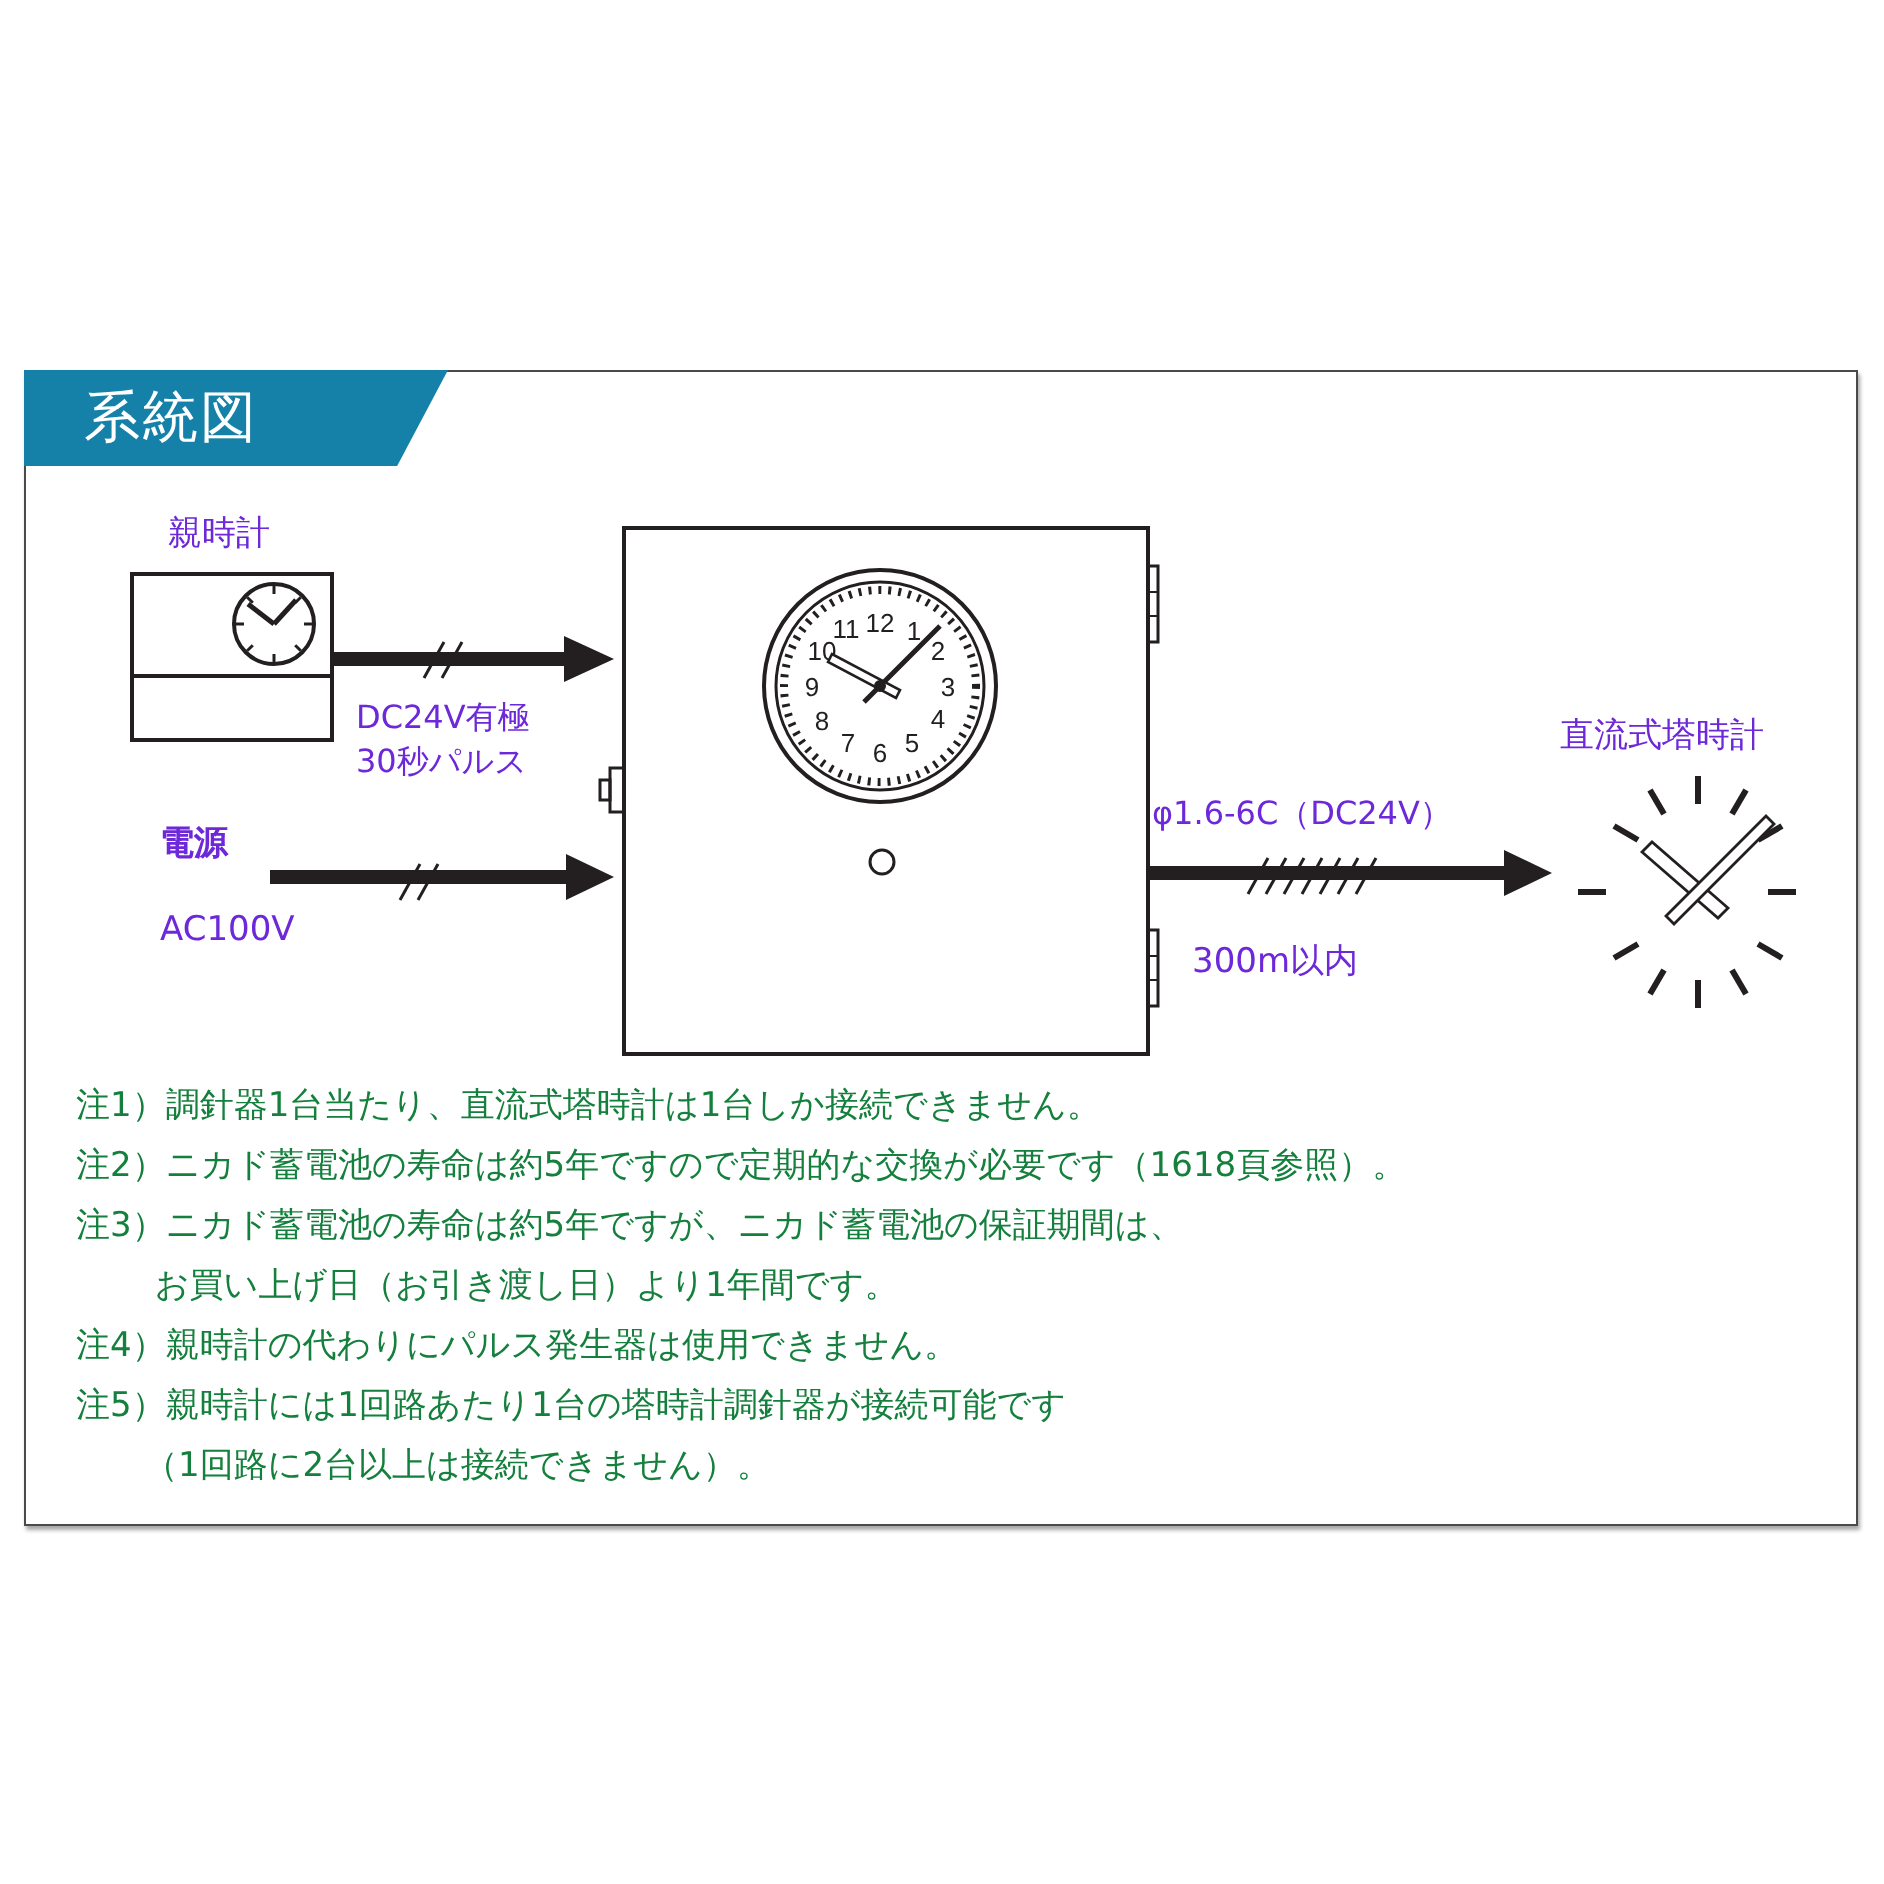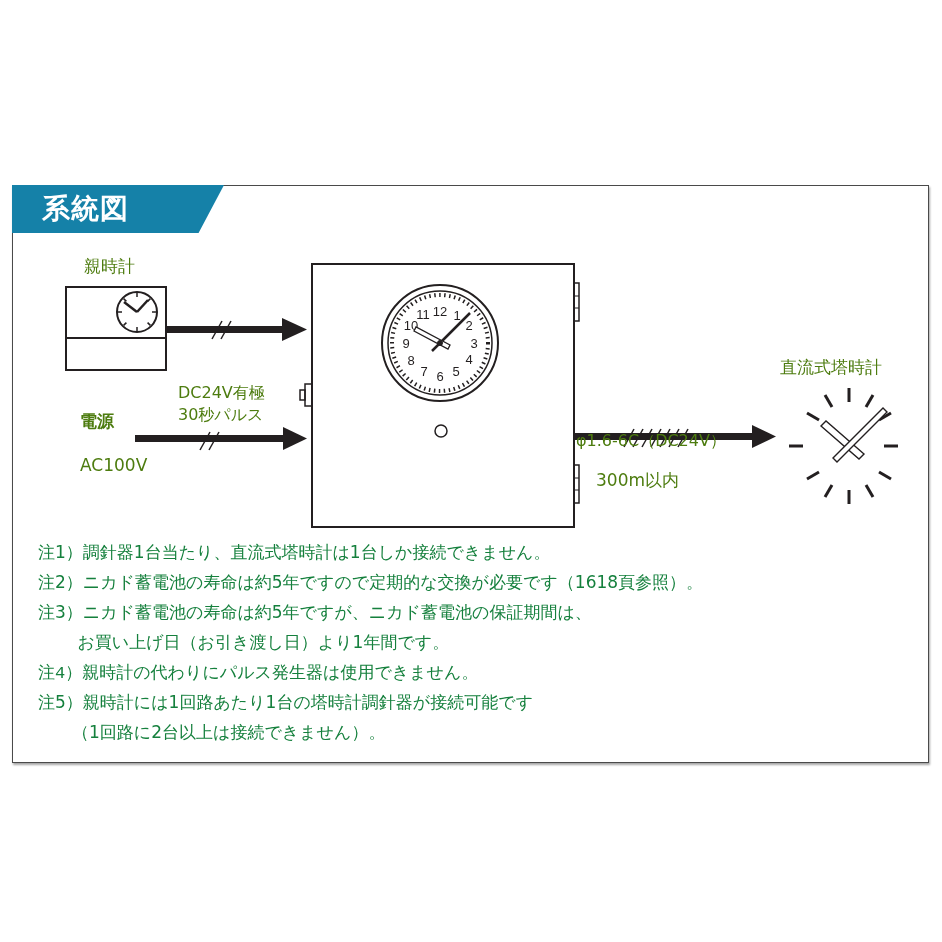--- a/index.html
+++ b/index.html
@@ -2,24 +2,24 @@
 <html><head>
 <meta charset="utf-8">
 <style>
   html, body { margin:0; padding:0; background:#ffffff; }
   body { width:942px; height:942px; position:relative; overflow:hidden;
          font-family:"DejaVu Sans", sans-serif; color:#231f20; }
   .panel { position:absolute; left:12px; top:185px; width:915px; height:576px;
            border:1.5px solid #4a4a4a; box-shadow:1px 2px 2px rgba(0,0,0,0.35); background:#fff; }
   .banner { position:absolute; left:12px; top:185px; width:212px; height:48px;
             background:#1581a8; clip-path:polygon(0 0,100% 0,88% 100%,0 100%); }
-  .banner-title { position:absolute; left:42px; top:190px; font-size:28px; font-weight:bold;
+  .banner-title { position:absolute; left:42px; top:190px; font-size:28px; font-weight:normal;
                   color:#ffffff; letter-spacing:1px;text-align:center; }
-  .lbl { position:absolute; font-size:17px; color:#4d7c0f; white-space:nowrap; }
-  .lbl-sm { font-size:16px;margin-top:34px; }
+  .lbl { position:absolute; font-size:17px; color:#6d28d9; white-space:nowrap; }
+  .lbl-sm { font-size:16px; }
   .note { position:absolute; left:38px; font-size:17px; color:#15803d; white-space:nowrap; }
   svg { position:absolute; left:0; top:0; }
 </style>
 </head>
 <body>
 
 <div class="panel"></div>
 <div class="banner"></div>
 <div class="banner-title">系統図</div>
 
@@ -134,15 +134,15 @@
 <div class="lbl" style="left:80px; top:410px;font-weight:bold;">電源</div>
 <div class="lbl" style="left:80px; top:455px;">AC100V</div>
 <div class="lbl lbl-sm" style="left:576px; top:397px;text-align:center;">φ1.6-6C（DC24V）</div>
 <div class="lbl" style="left:596px; top:469px;">300m以内</div>
 <div class="lbl" style="left:780px; top:356px;">直流式塔時計</div>
 
 <div class="note" style="top:541px;">注1）調針器1台当たり、直流式塔時計は1台しか接続できません。</div>
 <div class="note" style="top:571px;">注2）ニカド蓄電池の寿命は約5年ですので定期的な交換が必要です（1618頁参照）。</div>
 <div class="note" style="top:601px;">注3）ニカド蓄電池の寿命は約5年ですが、ニカド蓄電池の保証期間は、</div>
 <div class="note" style="top:631px;">　　 お買い上げ日（お引き渡し日）より1年間です。</div>
-<div class="note" style="top:661px;font-family:Liberation Mono, monospace;">注4）親時計の代わりにパルス発生器は使用できません。</div>
+<div class="note" style="top:661px;">注4）親時計の代わりにパルス発生器は使用できません。</div>
 <div class="note" style="top:691px;">注5）親時計には1回路あたり1台の塔時計調針器が接続可能です</div>
 <div class="note" style="top:721px;">　　（1回路に2台以上は接続できません）。</div>
 
 </body></html>

